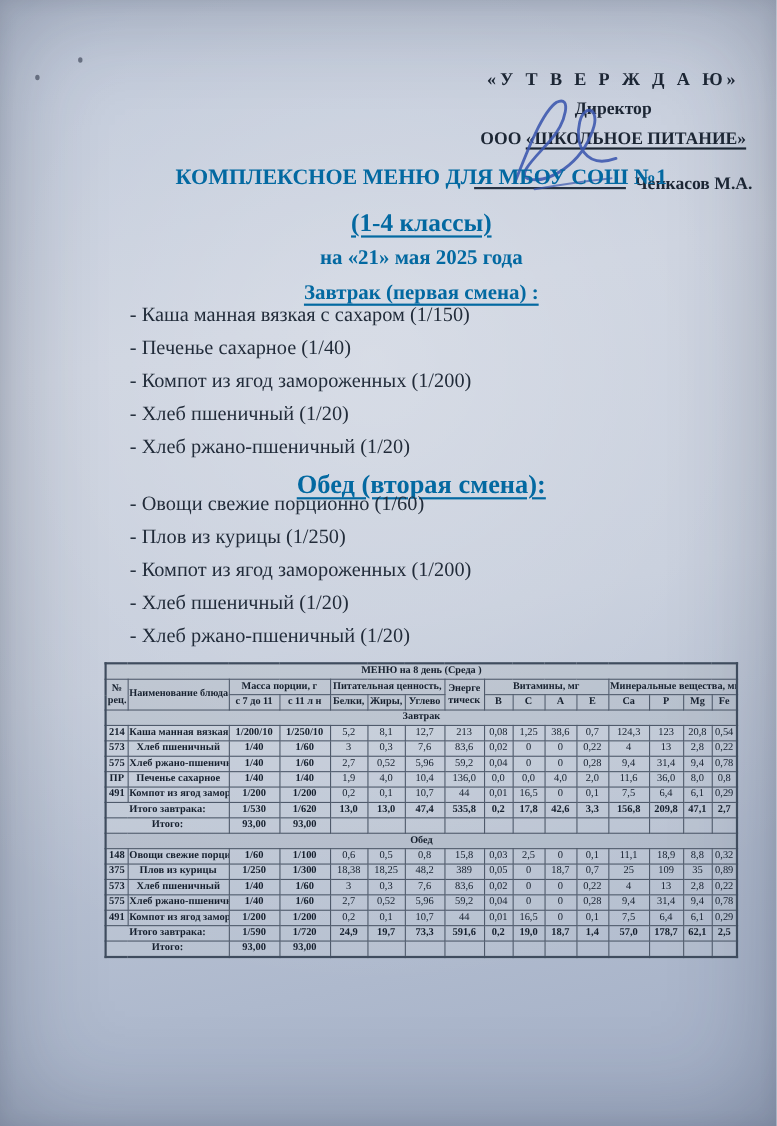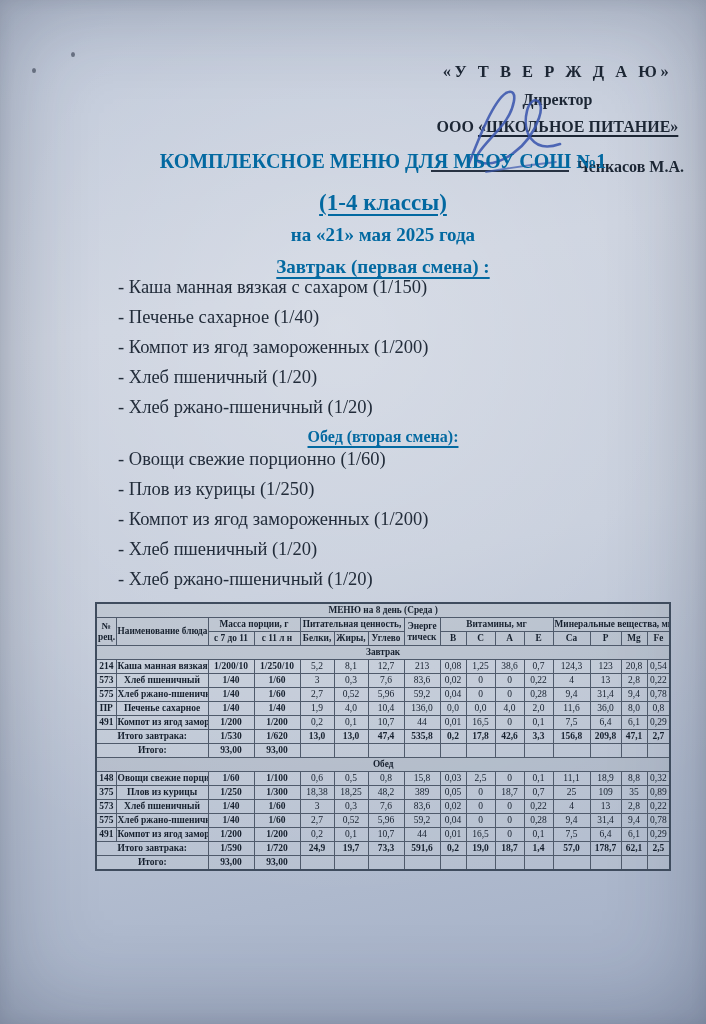--- a/index.html
+++ b/index.html
@@ -26,21 +26,21 @@
   .sign-line{display:inline-block;width:138px;border-bottom:2px solid #273242;height:12px;margin-right:8px;}
   .sign-name{font-size:16px;}
   .signature-svg{position:absolute;top:84px;left:438px;pointer-events:none;}
 
   
   .content{position:absolute;left:95px;width:576px;text-align:center;color:#0369a1;}
   #doc-title{top:150px;font-size:20px;font-weight:bold;}
   #doc-subtitle{top:190px;font-size:23px;font-weight:bold;}
   #doc-date{top:224px;font-size:19px;font-weight:bold;}
   #breakfast-heading{top:256px;font-size:19px;font-weight:bold;}
-  #lunch-heading{top:428px;font-size:16px;font-weight:bold;}
+  #lunch-heading{top:428px;font-size:24px;font-weight:bold;}
   .u{text-decoration:underline;text-decoration-thickness:2px;text-underline-offset:4px;}
 
   ul.menu-list{position:absolute;left:118px;margin:0;padding:0;list-style:none;text-align:right;}
   #breakfast-list{top:272px;}
   #lunch-list{top:444px;}
   ul.menu-list li{height:30px;display:flex;align-items:center;font-size:18.5px;color:#222c3a;white-space:nowrap;}
 
   
   #menu-table{position:absolute;left:95px;top:602px;width:574px;border-collapse:collapse;table-layout:fixed;
     font-size:9.5px;color:#16202e;border:2px solid #3f4c5e;background:rgba(215,219,224,0.18);}

